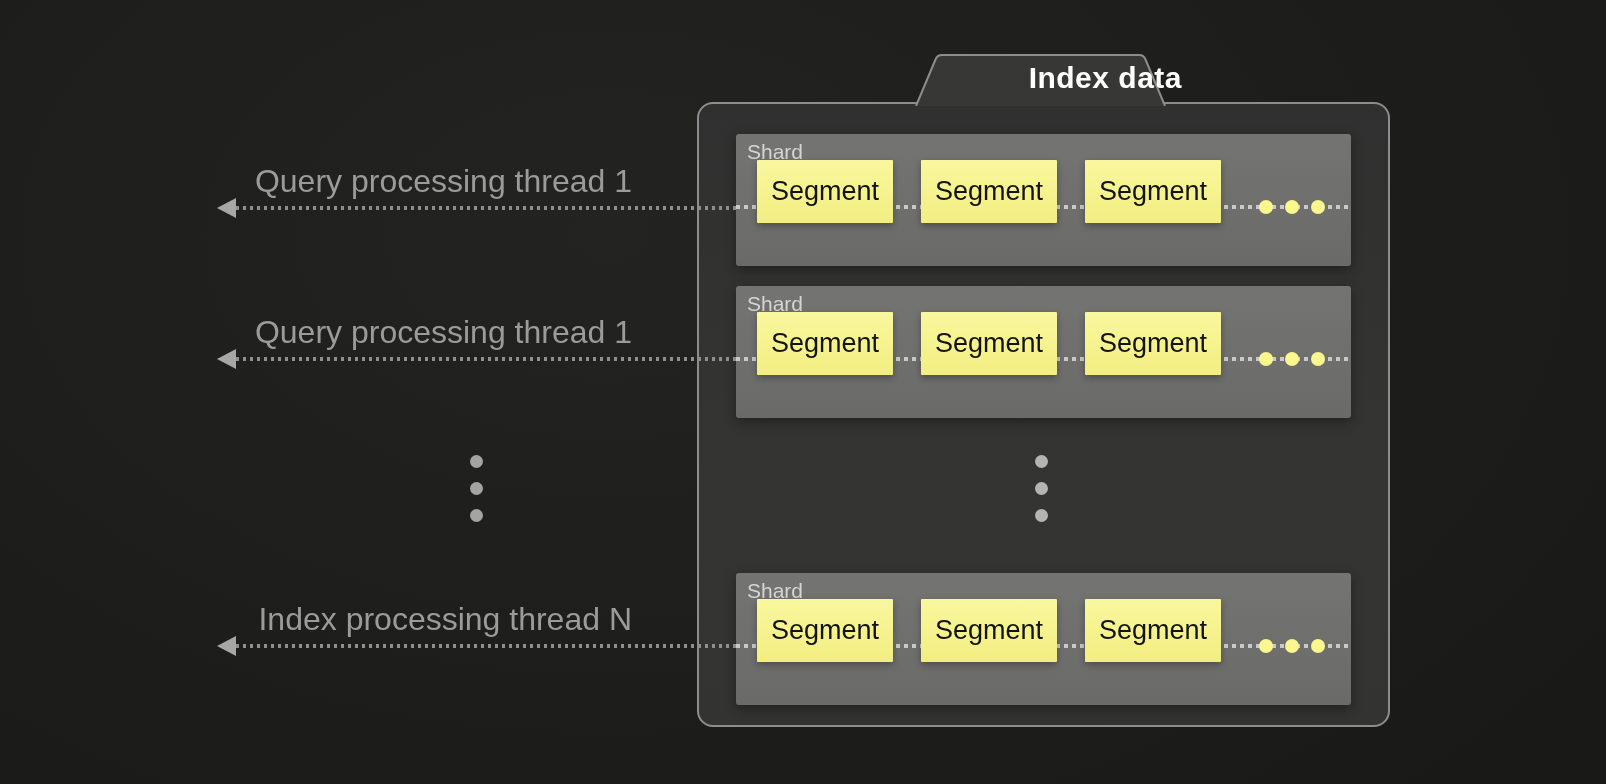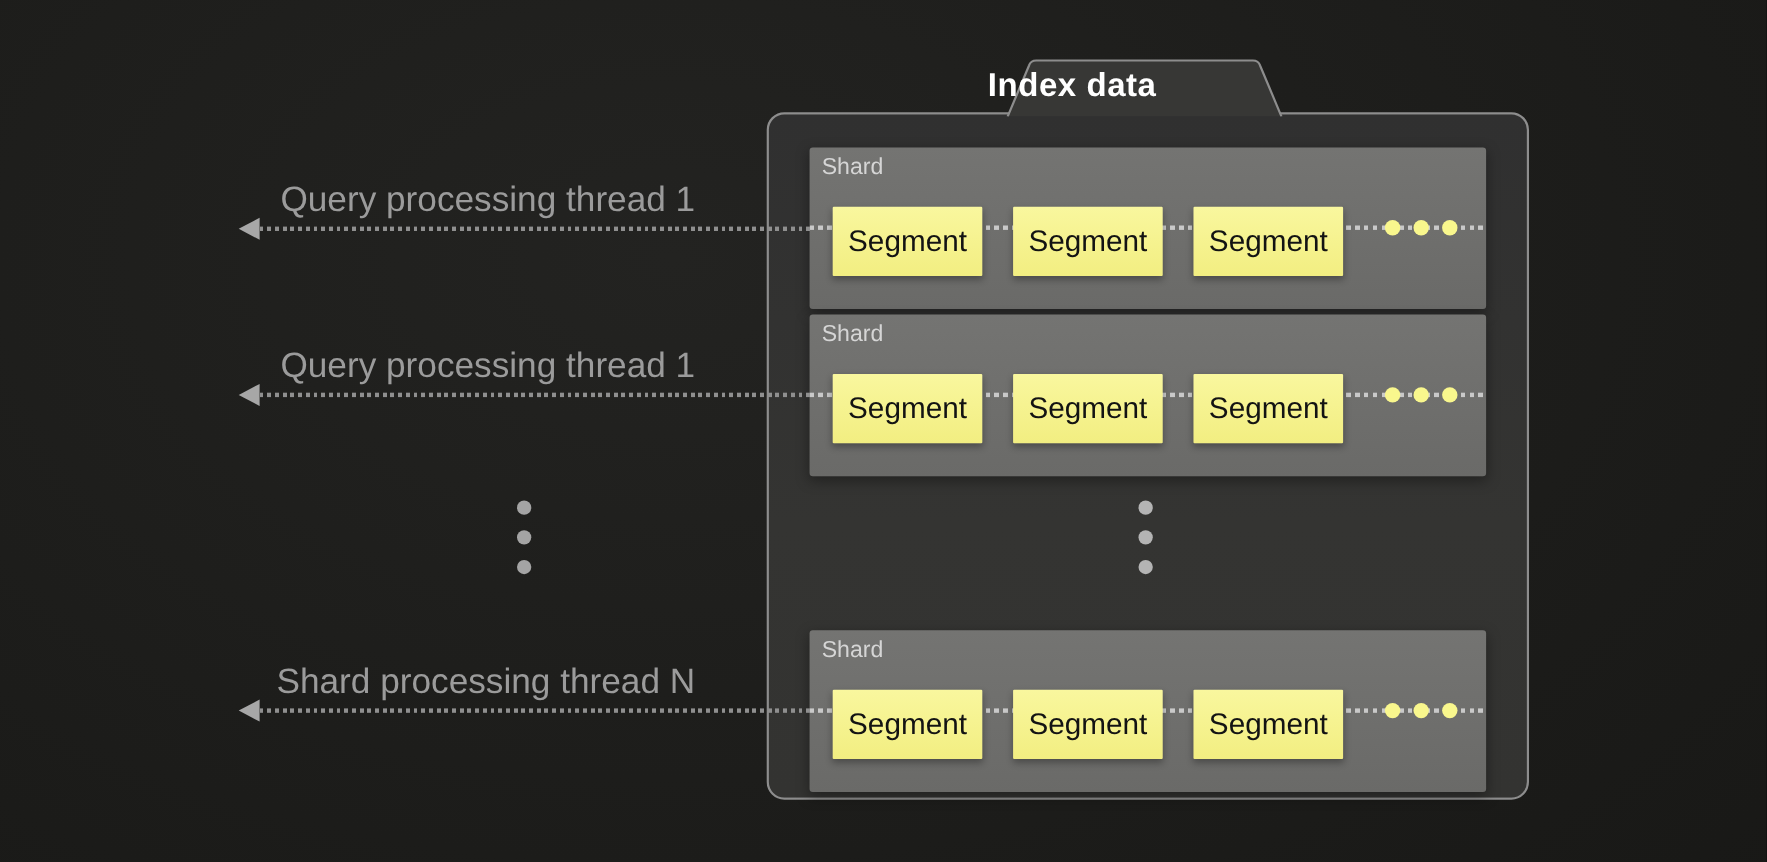--- a/index.html
+++ b/index.html
@@ -15,46 +15,46 @@
     position:absolute;left:697px;top:102px;width:693px;height:625px;
     box-sizing:border-box;
     background:linear-gradient(180deg,#303030 0%,#343432 60%,#333331 100%);
     border:2px solid #8d8d8d;
     border-radius:16px;
     z-index:1;
   }
   .tab-shape{position:absolute;left:898px;top:47px;width:284px;height:59px;z-index:3;}
   .tab-label{
     position:absolute;left:898px;top:57px;width:284px;height:42px;line-height:42px;
-    text-align:left;color:#ffffff;font-size:30px;font-weight:700;letter-spacing:0.5px;
+    text-align:right;color:#ffffff;font-size:30px;font-weight:700;letter-spacing:0.5px;
     z-index:4;
   }
   
   .shard{
-    position:absolute;left:736px;width:615px;height:147px;
+    position:absolute;left:736px;width:615px;height:132px;
     background:linear-gradient(180deg,#747472 0%,#6a6a68 100%);
     border-radius:3px;
     box-shadow:0 4px 12px rgba(0,0,0,0.35);
     z-index:2;
     text-decoration:underline;
   }
   .shard-1{top:134px;}
   .shard-2{top:286px;}
   .shard-3{top:573px;}
   .shard-label{
     position:absolute;left:11px;top:6px;
     color:#d5d5d5;font-size:21px;
   }
   .shard-line{
     position:absolute;left:0;top:71px;width:100%;height:4px;
     background:repeating-linear-gradient(to right,#c9c9c9 0 4px,transparent 4px 8px);
     z-index:1;
   }
   .segment{
-    position:absolute;top:54px;width:136px;height:63px;
+    position:absolute;top:26px;width:136px;height:63px;
     background:linear-gradient(180deg,#f9f79e 0%,#f2ee81 100%);
     border-radius:1px;
     box-shadow:0 3px 7px rgba(0,0,0,0.30);
     display:flex;align-items:center;justify-content:center;
     color:#131313;font-size:27px;
     z-index:2;
   }
   .seg-1{left:21px;} .seg-2{left:185px;} .seg-3{left:349px;}
   .more-dots{position:absolute;top:66px;left:523px;width:66px;height:14px;display:flex;gap:12px;z-index:2;}
   .more-dots span{width:14px;height:14px;border-radius:50%;background:#f9f78d;display:block;}
@@ -136,21 +136,21 @@
   </div>
 
   <div class="thread-label tl-1">Query processing thread 1</div>
   <div class="arrow-head ah-1"></div>
   <div class="arrow-line al-1"></div>
 
   <div class="thread-label tl-2">Query processing thread 1</div>
   <div class="arrow-head ah-2"></div>
   <div class="arrow-line al-2"></div>
 
-  <div class="thread-label tl-3">Shard processing thread N</div>
+  <div class="thread-label tl-3">Index processing thread N</div>
   <div class="arrow-head ah-3"></div>
   <div class="arrow-line al-3"></div>
 
   <div class="v-ellipsis left">
     <span></span>
       <span></span>
       <span></span>
   </div>
   <div class="v-ellipsis right">
     <span></span>

